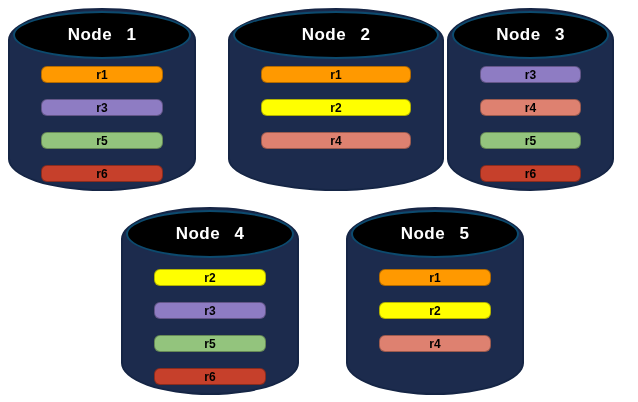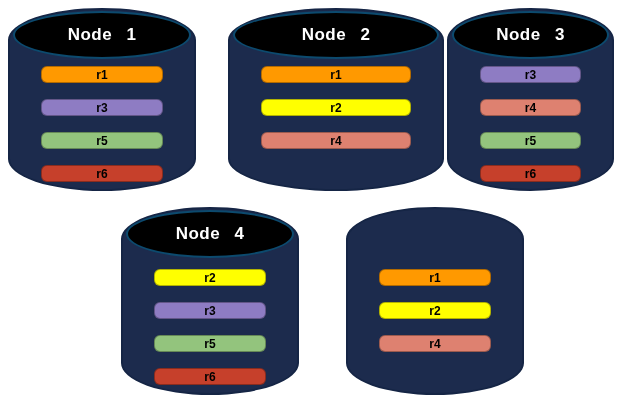--- a/index.html
+++ b/index.html
@@ -149,20 +149,23 @@
         <div class="bar" style="background: rgb(147, 196, 125);">
           <span class="bar-label">r5</span>
         </div>
         <div class="bar" style="background: rgb(198, 64, 43);">
           <span class="bar-label">r6</span>
         </div>
       </div>
   </div>
     <div class="cylinder" style="left: 346px; top: 207px; width: 178px; height: 188px;">
     <div class="cyl-body"></div>
+    <div class="cyl-top">
+      <span class="cyl-title">Node 5</span>
+    </div>
     <div class="bars" style="top: 62px;">
         <div class="bar" style="background: rgb(255, 153, 0);">
           <span class="bar-label">r1</span>
         </div>
         <div class="bar" style="background: rgb(255, 255, 0);">
           <span class="bar-label">r2</span>
         </div>
         <div class="bar" style="background: rgb(222, 129, 112);">
           <span class="bar-label">r4</span>
         </div>

